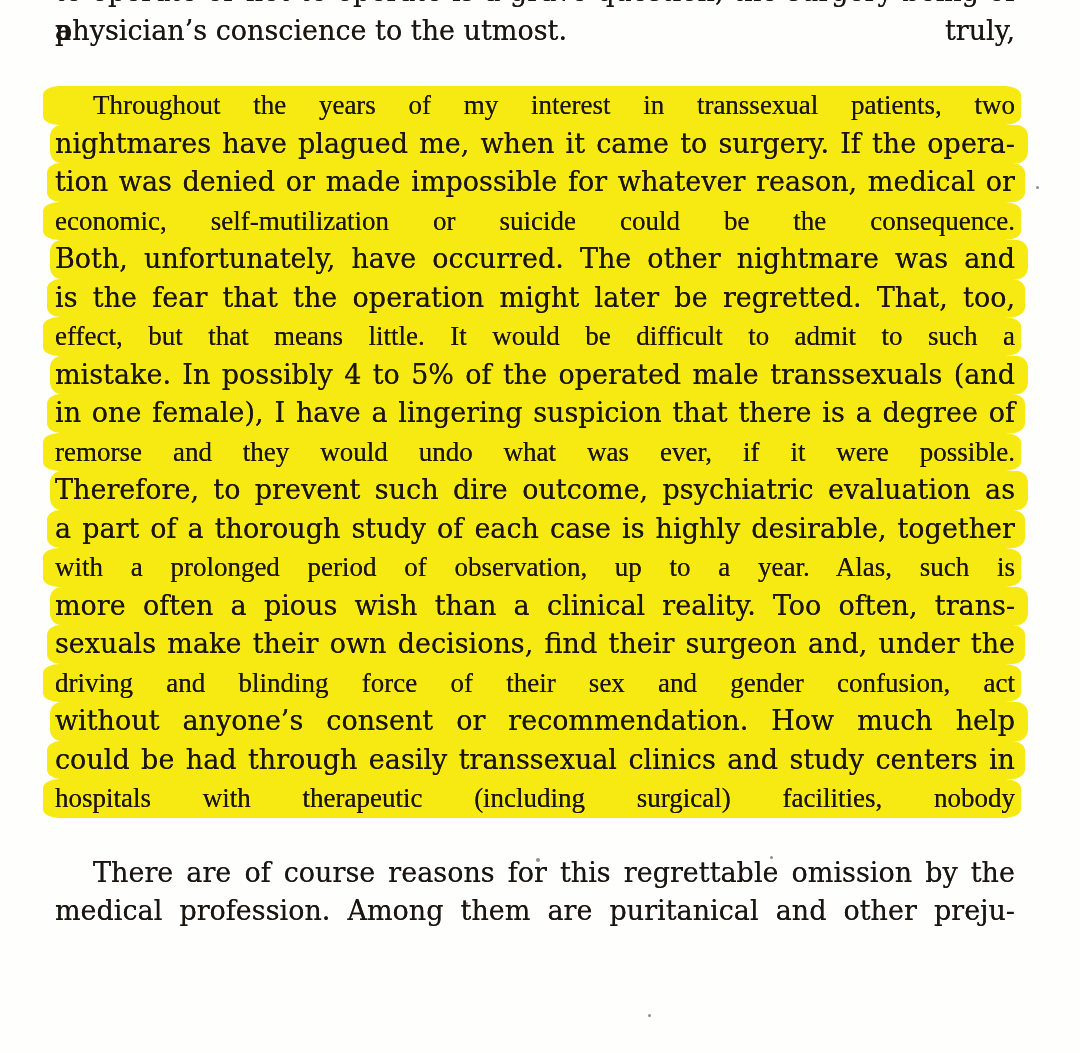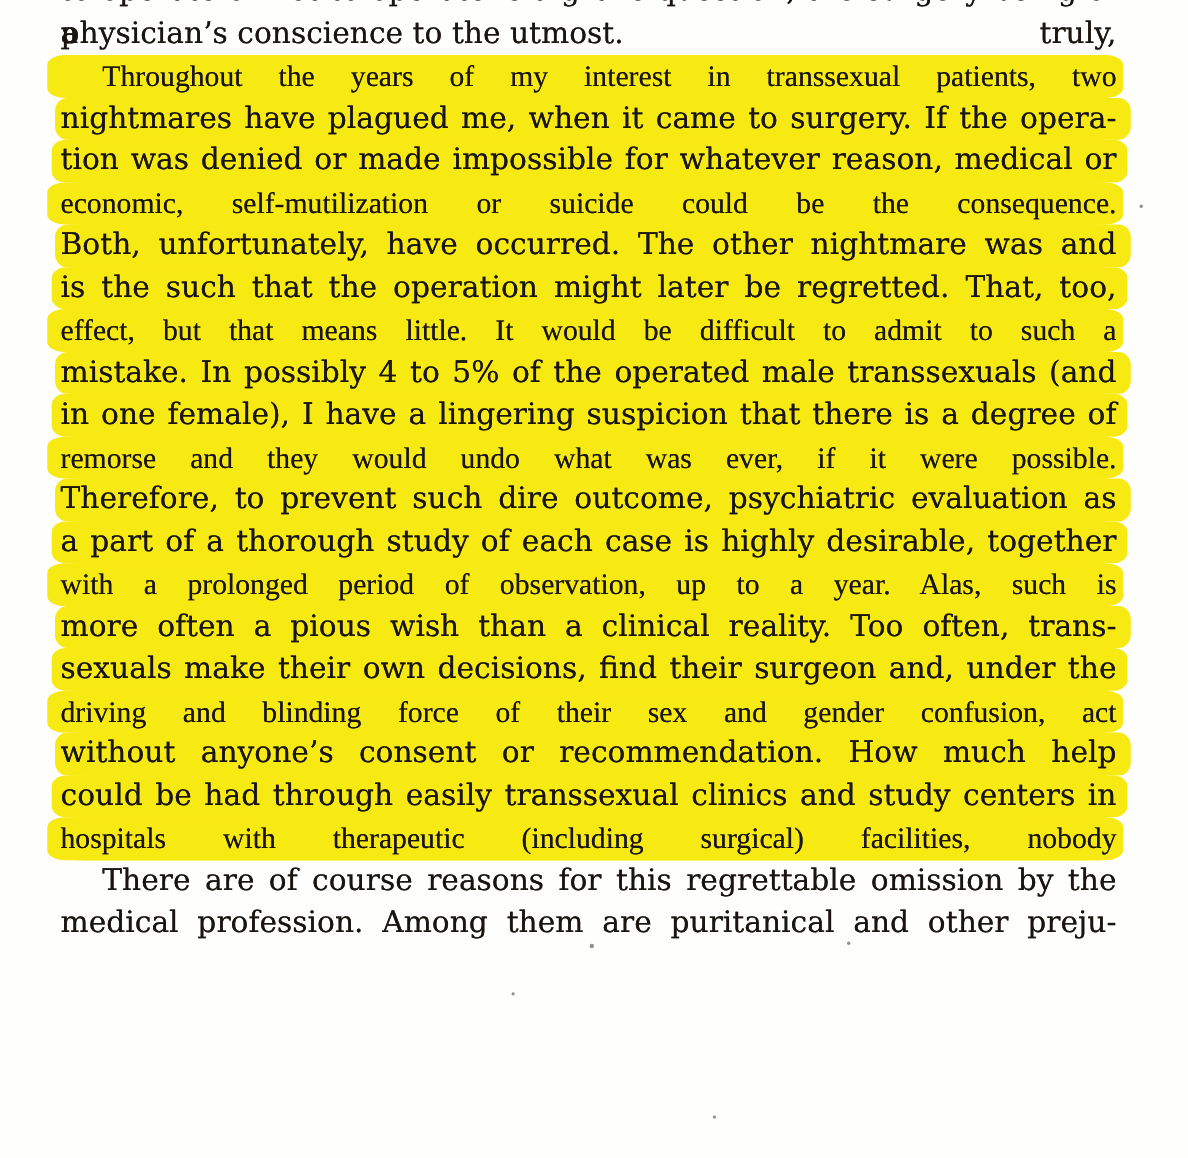--- a/index.html
+++ b/index.html
@@ -23,21 +23,21 @@
   }
 
   .line {
     height:38.5px;
     text-align:justify;
     text-align-last:justify;
     white-space:normal;
     --hl:#f7e912;
   }
   .line.noj { text-align:right; text-align-last:left; }
-  .line.indent { text-indent:38px; }
+  .line.indent { text-indent:38px;margin-top:36px; }
 
   
   .line.hl {
     background:var(--hl);
     border-radius:13px/10px;
     box-shadow:-8px 0 0 var(--hl), 10px 0 0 var(--hl);
   }
   .line.hl:nth-child(3n) {
     box-shadow:-12px 0 0 var(--hl), 6px 0 0 var(--hl);
     border-radius:16px/9px;
@@ -71,21 +71,21 @@
 
 <div class="page">
   <div class="text-block" id="text-block">
       <div class="line" style="--hl: #f7e912;">to operate or not to operate is a grave question, the surgery being of a truly,</div>
       <div class="line noj" style="--hl: #f7e912;">physician’s conscience to the utmost.</div>
       <div class="line hl indent" style="--hl: #f7e912;">Throughout the years of my interest in transsexual patients, two</div>
       <div class="line hl" style="--hl: #f7e912;">nightmares have plagued me, when it came to surgery. If the opera-</div>
       <div class="line hl" style="--hl: #f7e912;">tion was denied or made impossible for whatever reason, medical or</div>
       <div class="line hl" style="--hl: #f7e912;">economic, self-mutilization or suicide could be the consequence.</div>
       <div class="line hl" style="--hl: #f7e912;">Both, unfortunately, have occurred. The other nightmare was and</div>
-      <div class="line hl" style="--hl: #f7e912;">is the such that the operation might later be regretted. That, too,</div>
+      <div class="line hl" style="--hl: #f7e912;">is the fear that the operation might later be regretted. That, too,</div>
       <div class="line hl" style="--hl: #f7e912;">effect, but that means little. It would be difficult to admit to such a</div>
       <div class="line hl" style="--hl: #f7e912;">mistake. In possibly 4 to 5% of the operated male transsexuals (and</div>
       <div class="line hl" style="--hl: #f7e912;">in one female), I have a lingering suspicion that there is a degree of</div>
       <div class="line hl" style="--hl: #f7e912;">remorse and they would undo what was ever, if it were possible.</div>
       <div class="line hl" style="--hl: #f7e912;">Therefore, to prevent such dire outcome, psychiatric evaluation as</div>
       <div class="line hl" style="--hl: #f7e912;">a part of a thorough study of each case is highly desirable, together</div>
       <div class="line hl" style="--hl: #f7e912;">with a prolonged period of observation, up to a year. Alas, such is</div>
       <div class="line hl" style="--hl: #f7e912;">more often a pious wish than a clinical reality. Too often, trans-</div>
       <div class="line hl" style="--hl: #f7e912;">sexuals make their own decisions, find their surgeon and, under the</div>
       <div class="line hl" style="--hl: #f7e912;">driving and blinding force of their sex and gender confusion, act</div>

